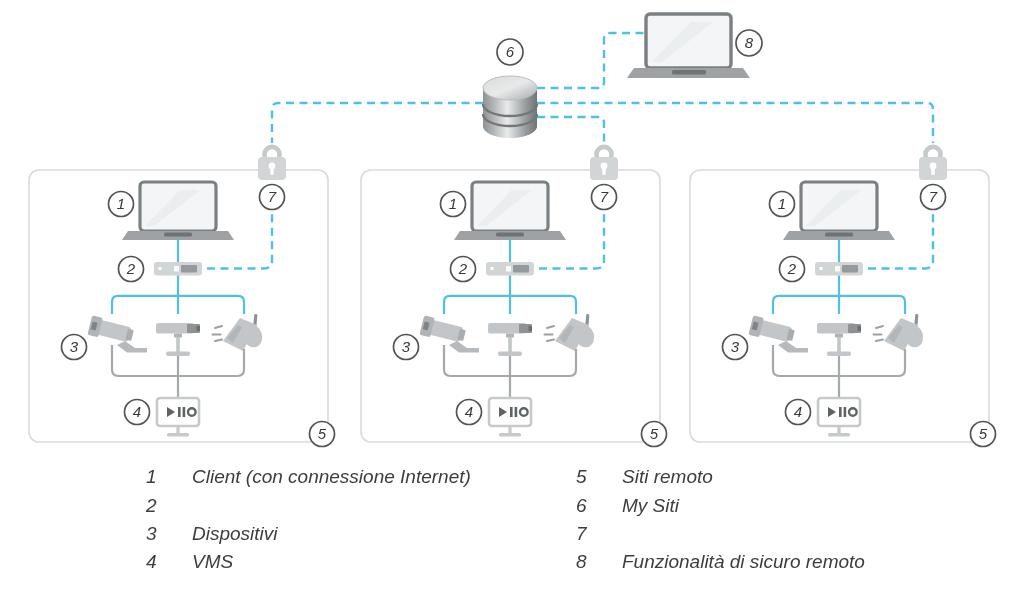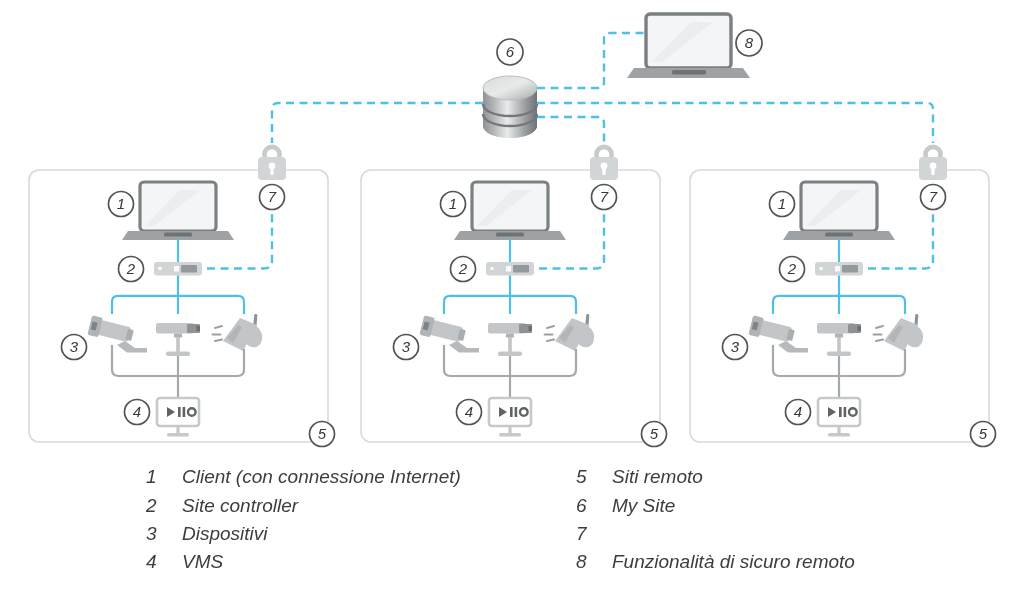--- a/index.html
+++ b/index.html
@@ -10,21 +10,21 @@
   .dash{fill:none;stroke:#4dc0e8;stroke-width:2.4;stroke-dasharray:8 5.5;}
   .blue{fill:none;stroke:#4dc0e8;stroke-width:2.2;}
   .gray{fill:none;stroke:#a6a9ab;stroke-width:2.2;}
   .mk{fill:#ffffff;stroke:#515456;stroke-width:1.7;}
   .mknum{font-family:"Liberation Sans",sans-serif;font-style:italic;font-size:15px;fill:#36383a;text-anchor:middle;}
   .legend-col{position:absolute;top:463px;}
   .col-left{left:146px;}
   .col-right{left:576px;}
   .legend-row{height:28.4px;display:flex;align-items:center;font-style:italic;font-size:19px;color:#3b3d3e;}
   .legend-num{width:20px;}
-  .legend-label{margin-left:16px;white-space:nowrap;}
+  .legend-label{margin-left:26px;white-space:nowrap;}
 </style>
 </head>
 <body>
 
 <div class="stage">
 <svg width="1024" height="450" viewBox="0 0 1024 450">
   <defs>
     <linearGradient id="dbBody" x1="0" y1="0" x2="1" y2="0">
       <stop offset="0" stop-color="#8e9294"></stop>
       <stop offset="0.2" stop-color="#b3b6b8"></stop>
@@ -156,39 +156,38 @@
   <use href="#site" xlink:href="#site" transform="translate(689,0)"></use>
 </svg>
 
 <div class="legend-col col-left">
   <div class="legend-row">
     <span class="legend-num">1</span>
     <span class="legend-label">Client (con connessione Internet)</span>
   </div>
   <div class="legend-row">
     <span class="legend-num">2</span>
-    <span class="legend-label">Site controller</span>
   </div>
   <div class="legend-row">
     <span class="legend-num">3</span>
     <span class="legend-label">Dispositivi</span>
   </div>
   <div class="legend-row">
     <span class="legend-num">4</span>
     <span class="legend-label">VMS</span>
   </div>
 </div>
 <div class="legend-col col-right">
   <div class="legend-row">
     <span class="legend-num">5</span>
     <span class="legend-label">Siti remoto</span>
   </div>
   <div class="legend-row">
     <span class="legend-num">6</span>
-    <span class="legend-label">My Site</span>
+    <span class="legend-label">My Siti</span>
   </div>
   <div class="legend-row">
     <span class="legend-num">7</span>
   </div>
   <div class="legend-row">
     <span class="legend-num">8</span>
     <span class="legend-label">Funzionalità di sicuro remoto</span>
   </div>
 </div>
 </div>

